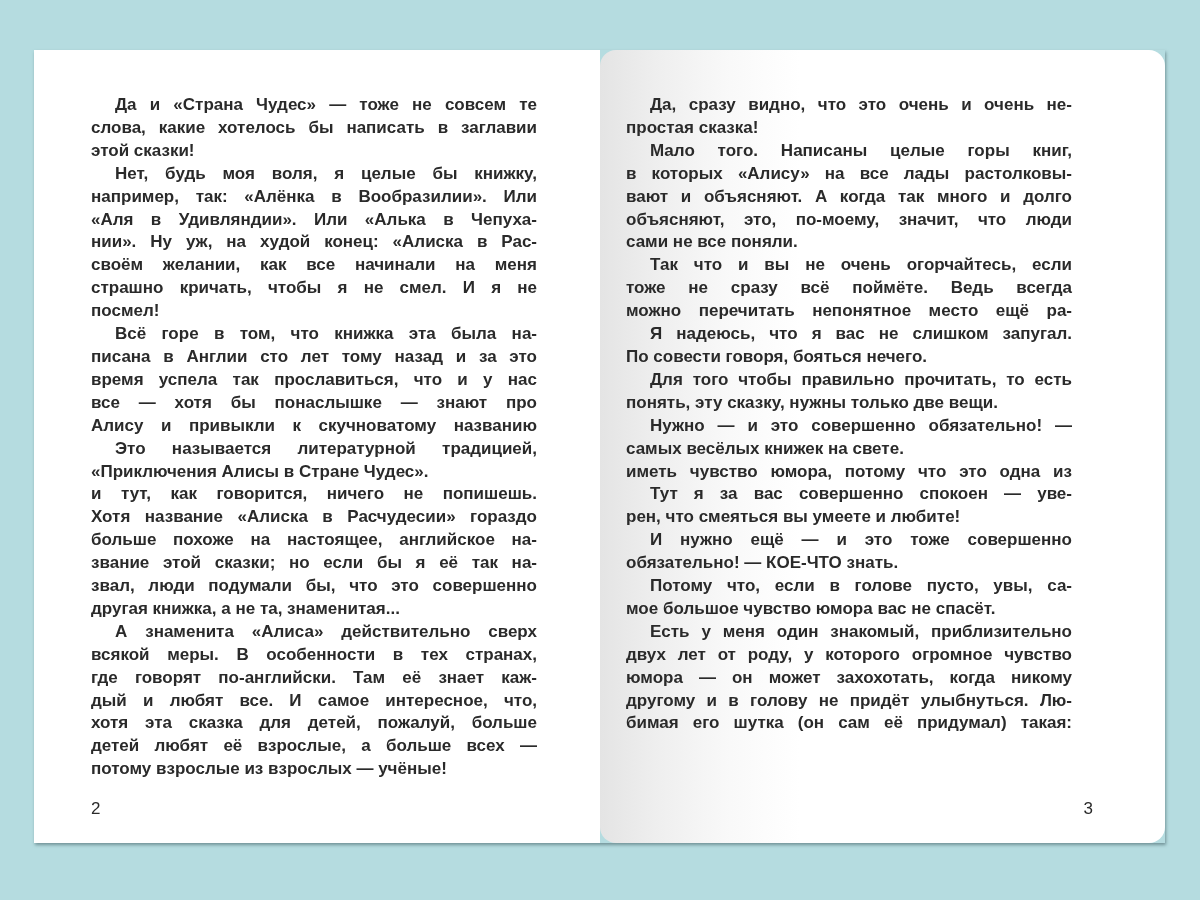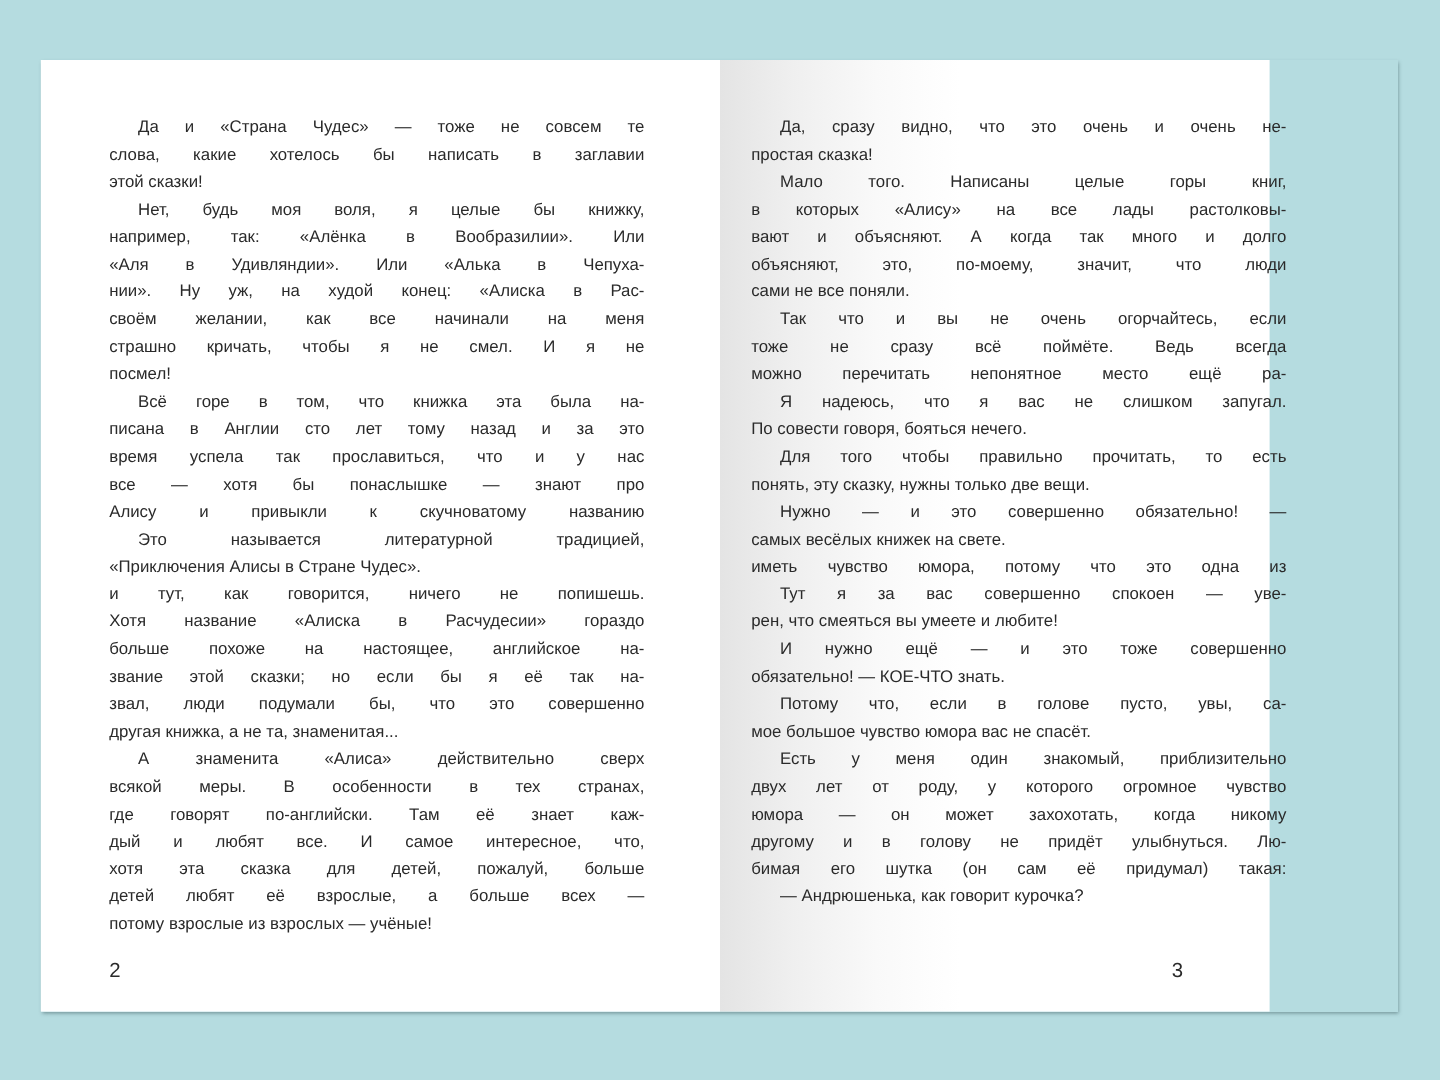--- a/index.html
+++ b/index.html
@@ -20,32 +20,34 @@
   .page {
     position: relative;
     height: 100%;
     box-sizing: border-box;
   }
   .page-left {
     width: 566px;
     background: #ffffff;
   }
   .page-right {
-    width: 458px;
+    width: 565px;
     background: linear-gradient(to right, #e4e4e4 0px, #efefef 60px, #f9f9f9 130px, #ffffff 200px);
+    border-radius: 16px;
   }
   .text {
     position: absolute;
     top: 44px;
     width: 446px;
     color: #2a2a2a;
-    font-size: 14px;
+    font-size: 17px;
     line-height: 22.9px;
     text-align: justify;
     hyphens: manual;
+    font-weight: bold;
   }
   .page-left .text { left: 57px; }
   .page-right .text { left: 26px; }
   .line { display: block; text-align: justify; text-align-last: justify; }
   .line.last { text-align-last: left; }
   .line.indent { text-indent: 24px; }
   .page-number {
     position: absolute;
     top: 749px;
     font-size: 17px;
@@ -116,17 +118,16 @@
         <span class="line last">рен, что смеяться вы умеете и любите!</span>
         <span class="line indent">И нужно ещё — и это тоже совершенно</span>
         <span class="line last">обязательно! — КОЕ-ЧТО знать.</span>
         <span class="line indent">Потому что, если в голове пусто, увы, са-</span>
         <span class="line last">мое большое чувство юмора вас не спасёт.</span>
         <span class="line indent">Есть у меня один знакомый, приблизительно</span>
         <span class="line">двух лет от роду, у которого огромное чувство</span>
         <span class="line">юмора — он может захохотать, когда никому</span>
         <span class="line">другому и в голову не придёт улыбнуться. Лю-</span>
         <span class="line">бимая его шутка (он сам её придумал) такая:</span>
-        <span class="line indent last">— Андрюшенька, как говорит курочка?</span>
       </div>
     <div class="page-number">3</div>
   </div>
 </div>
 
 </body></html>

